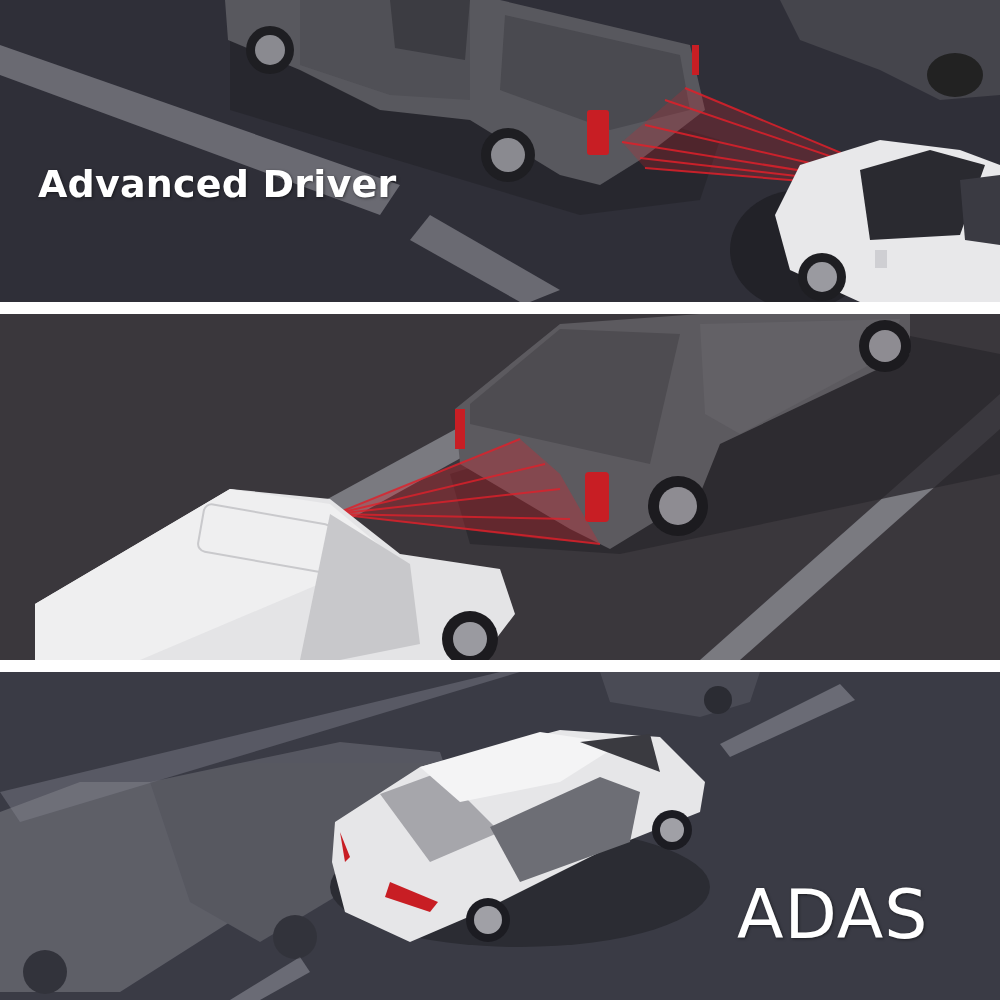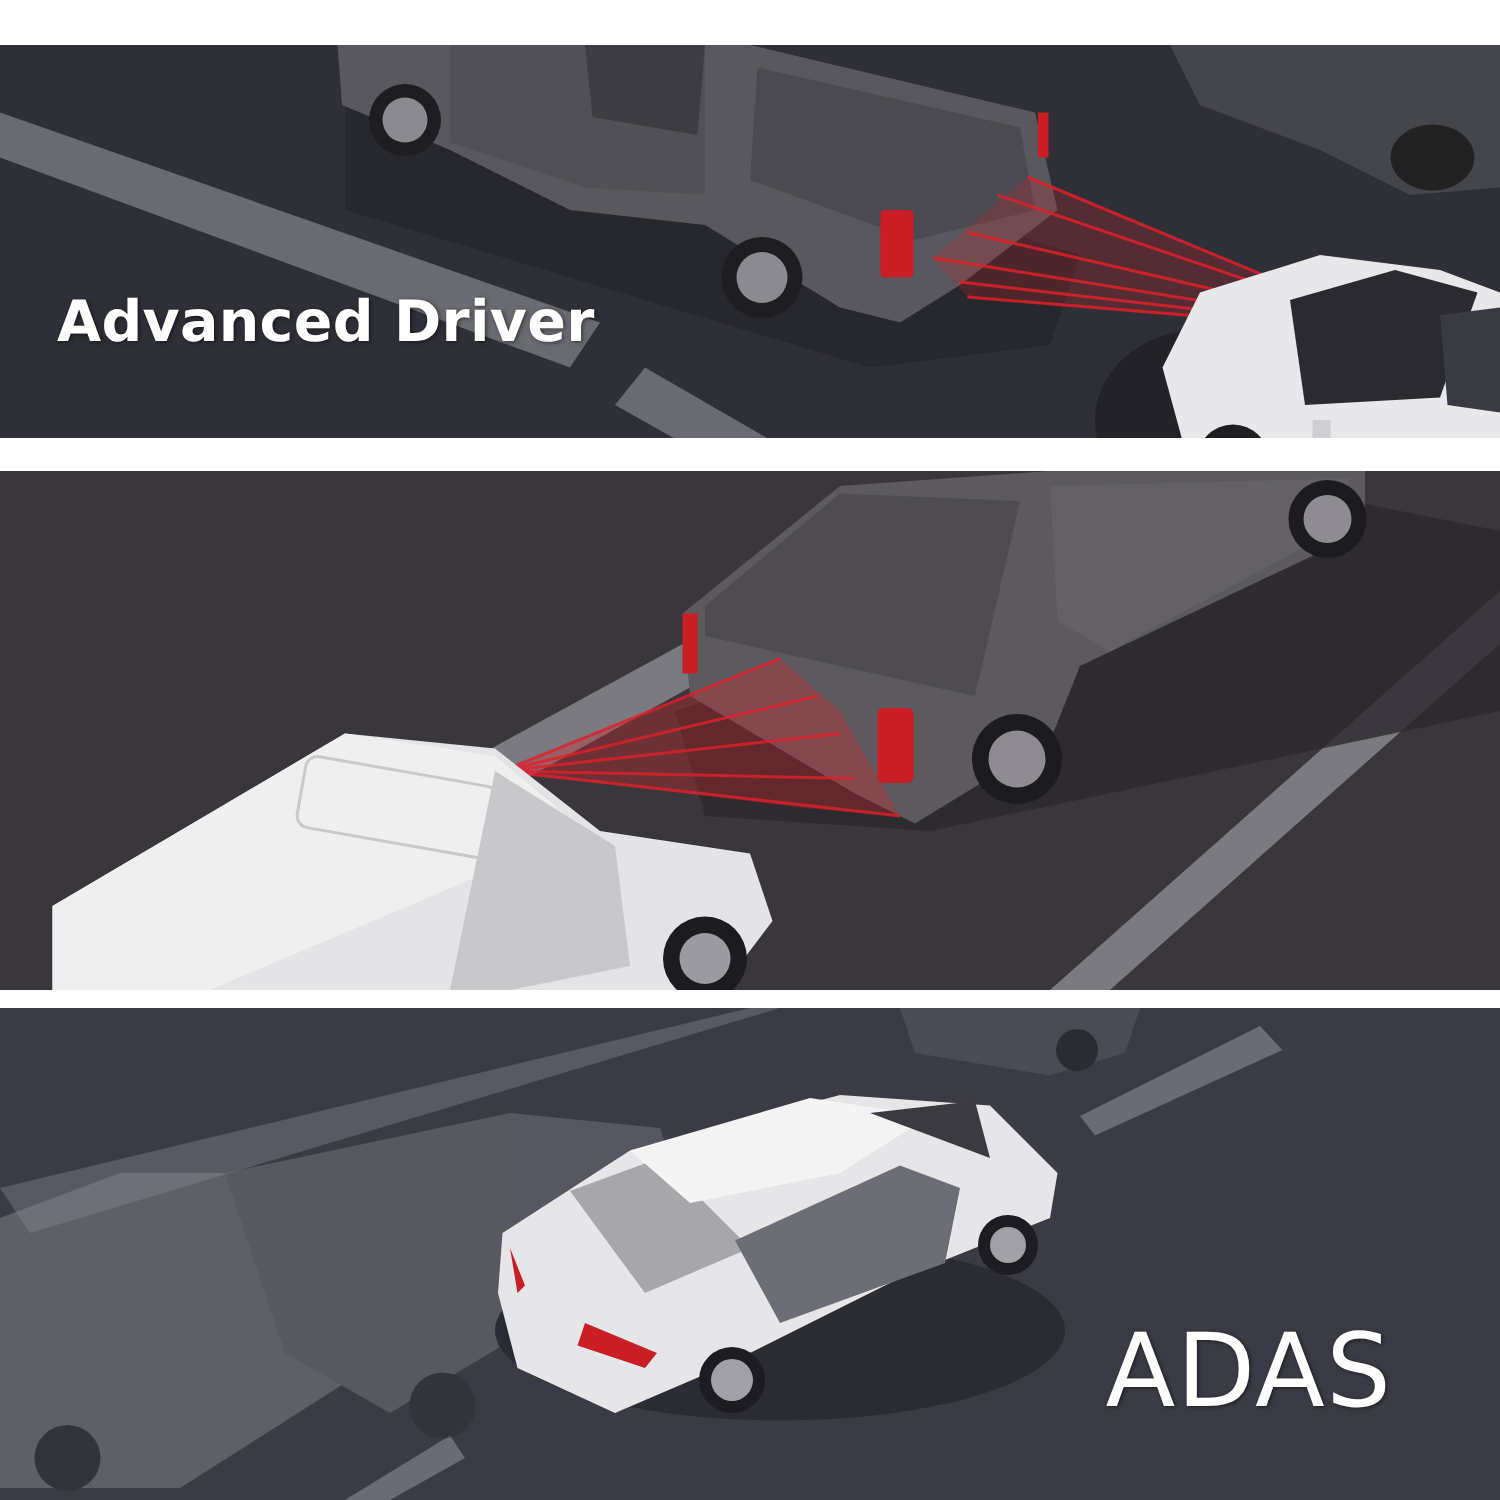--- a/index.html
+++ b/index.html
@@ -1,19 +1,19 @@
 <!DOCTYPE html>
 <html><head>
 <meta charset="utf-8">
 <style>
   html, body { margin:0; padding:0; background:#ffffff; }
   body { width:1000px; height:1000px; position:relative; overflow:hidden; font-family:"DejaVu Sans","Liberation Sans",sans-serif; }
   .panel { position:absolute; left:0; width:1000px; overflow:hidden; }
   .panel svg { position:absolute; left:0; top:0; display:block; }
-  #p1 { top:0; height:262px; background:#2f2f38;margin-top:30px; }
+  #p1 { top:0; height:302px; background:#2f2f38; }
   #p2 { top:314px; height:346px; background:#3a373c; }
   #p3 { top:672px; height:328px; background:#3a3b45;text-align:right; }
   .divider { position:absolute; left:0; width:1000px; background:#ffffff; }
   #d1 { top:302px; height:12px; }
   #d2 { top:660px; height:12px; }
   .caption { position:absolute; color:#ffffff; font-weight:bold; text-shadow:1px 1px 3px rgba(0,0,0,0.5); }
   .caption-top { left:38px; top:162px; font-size:38px; line-height:45px; letter-spacing:0.2px; }
   .caption-bottom { left:737px; top:875px; font-size:68px; line-height:80px; font-weight:normal; letter-spacing:1px; }
 </style>
 </head>

